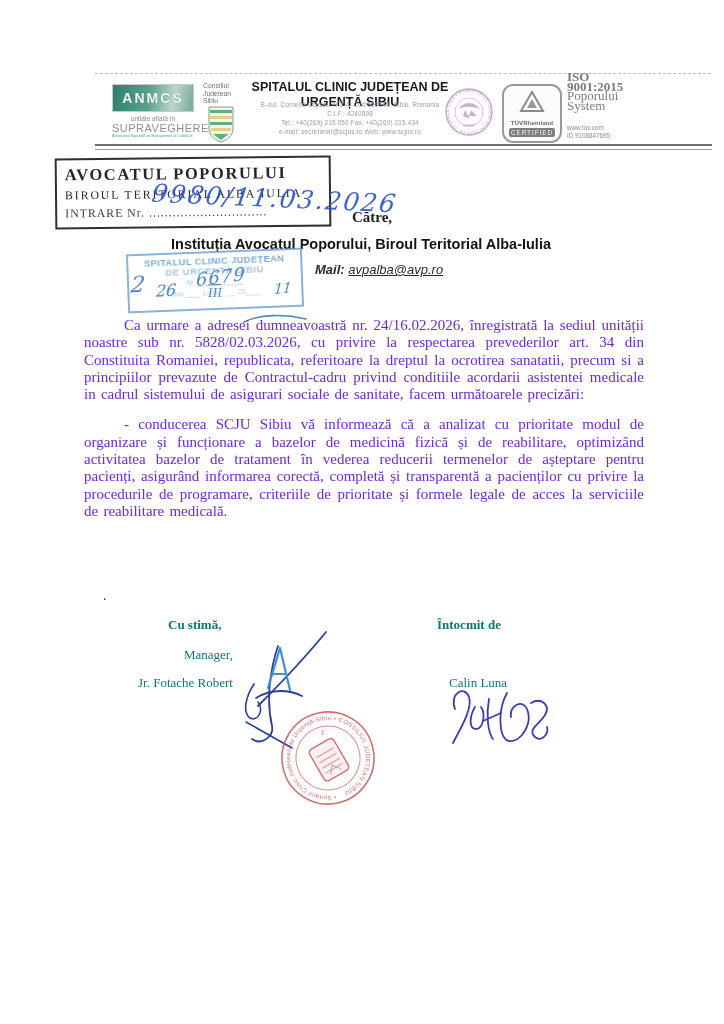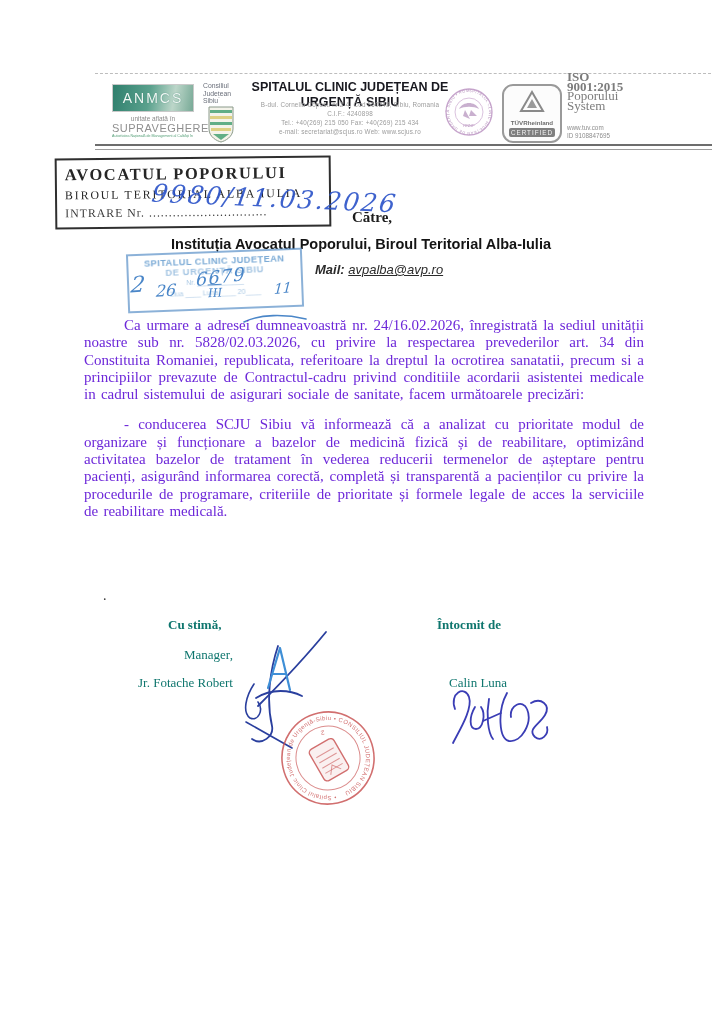--- a/index.html
+++ b/index.html
@@ -7,21 +7,21 @@
         font-family:"Liberation Serif",serif;color:#1c1c1c;}
   .abs{position:absolute;}
 
   
   .top-dash{left:95px;top:73px;width:616px;border-top:1px dashed #bdbdbd;height:0;}
   .double-rule{left:95px;top:144px;width:617px;height:3px;border-top:2px solid #6d6d6d;border-bottom:1px solid #9c9c9c;}
 
   .anmcs{left:112px;top:84px;width:82px;text-align:center;font-family:"Liberation Sans",sans-serif;}
   .anmcs-logo{width:80px;height:26px;background:linear-gradient(100deg,#2f7f6d 0%,#5aa18d 45%,#bcd6c9 75%,#77a996 100%);
               border:1px solid #c9c9c9;display:flex;align-items:center;justify-content:center;
-              color:#f4f8f5;font-weight:normal;font-size:14px;letter-spacing:2px;text-shadow:0 0 1px #2f7f6d;}
+              color:#f4f8f5;font-weight:bold;font-size:14px;letter-spacing:2px;text-shadow:0 0 1px #2f7f6d;}
   .anmcs-sub1{font-size:6.5px;color:#8a8a8a;margin-top:3px;}
   .anmcs-sub2{font-size:11px;color:#8f8f8f;letter-spacing:.5px;}
   .anmcs-sub3{font-size:3.6px;color:#4e9b72;filter:blur(.3px);white-space:nowrap;overflow:hidden;}
 
   .consiliu{left:203px;top:82px;width:44px;font-family:"Liberation Sans",sans-serif;
             font-size:6.8px;color:#6a6f7a;line-height:7.5px;filter:blur(.2px);}
   .shield{left:207px;top:105px;}
 
   .hosp-title{left:244px;top:80px;width:212px;text-align:center;font-family:"Liberation Sans",sans-serif;
               font-weight:bold;font-size:12.5px;line-height:14px;color:#18181f;transform:scaleY(1.08);}

